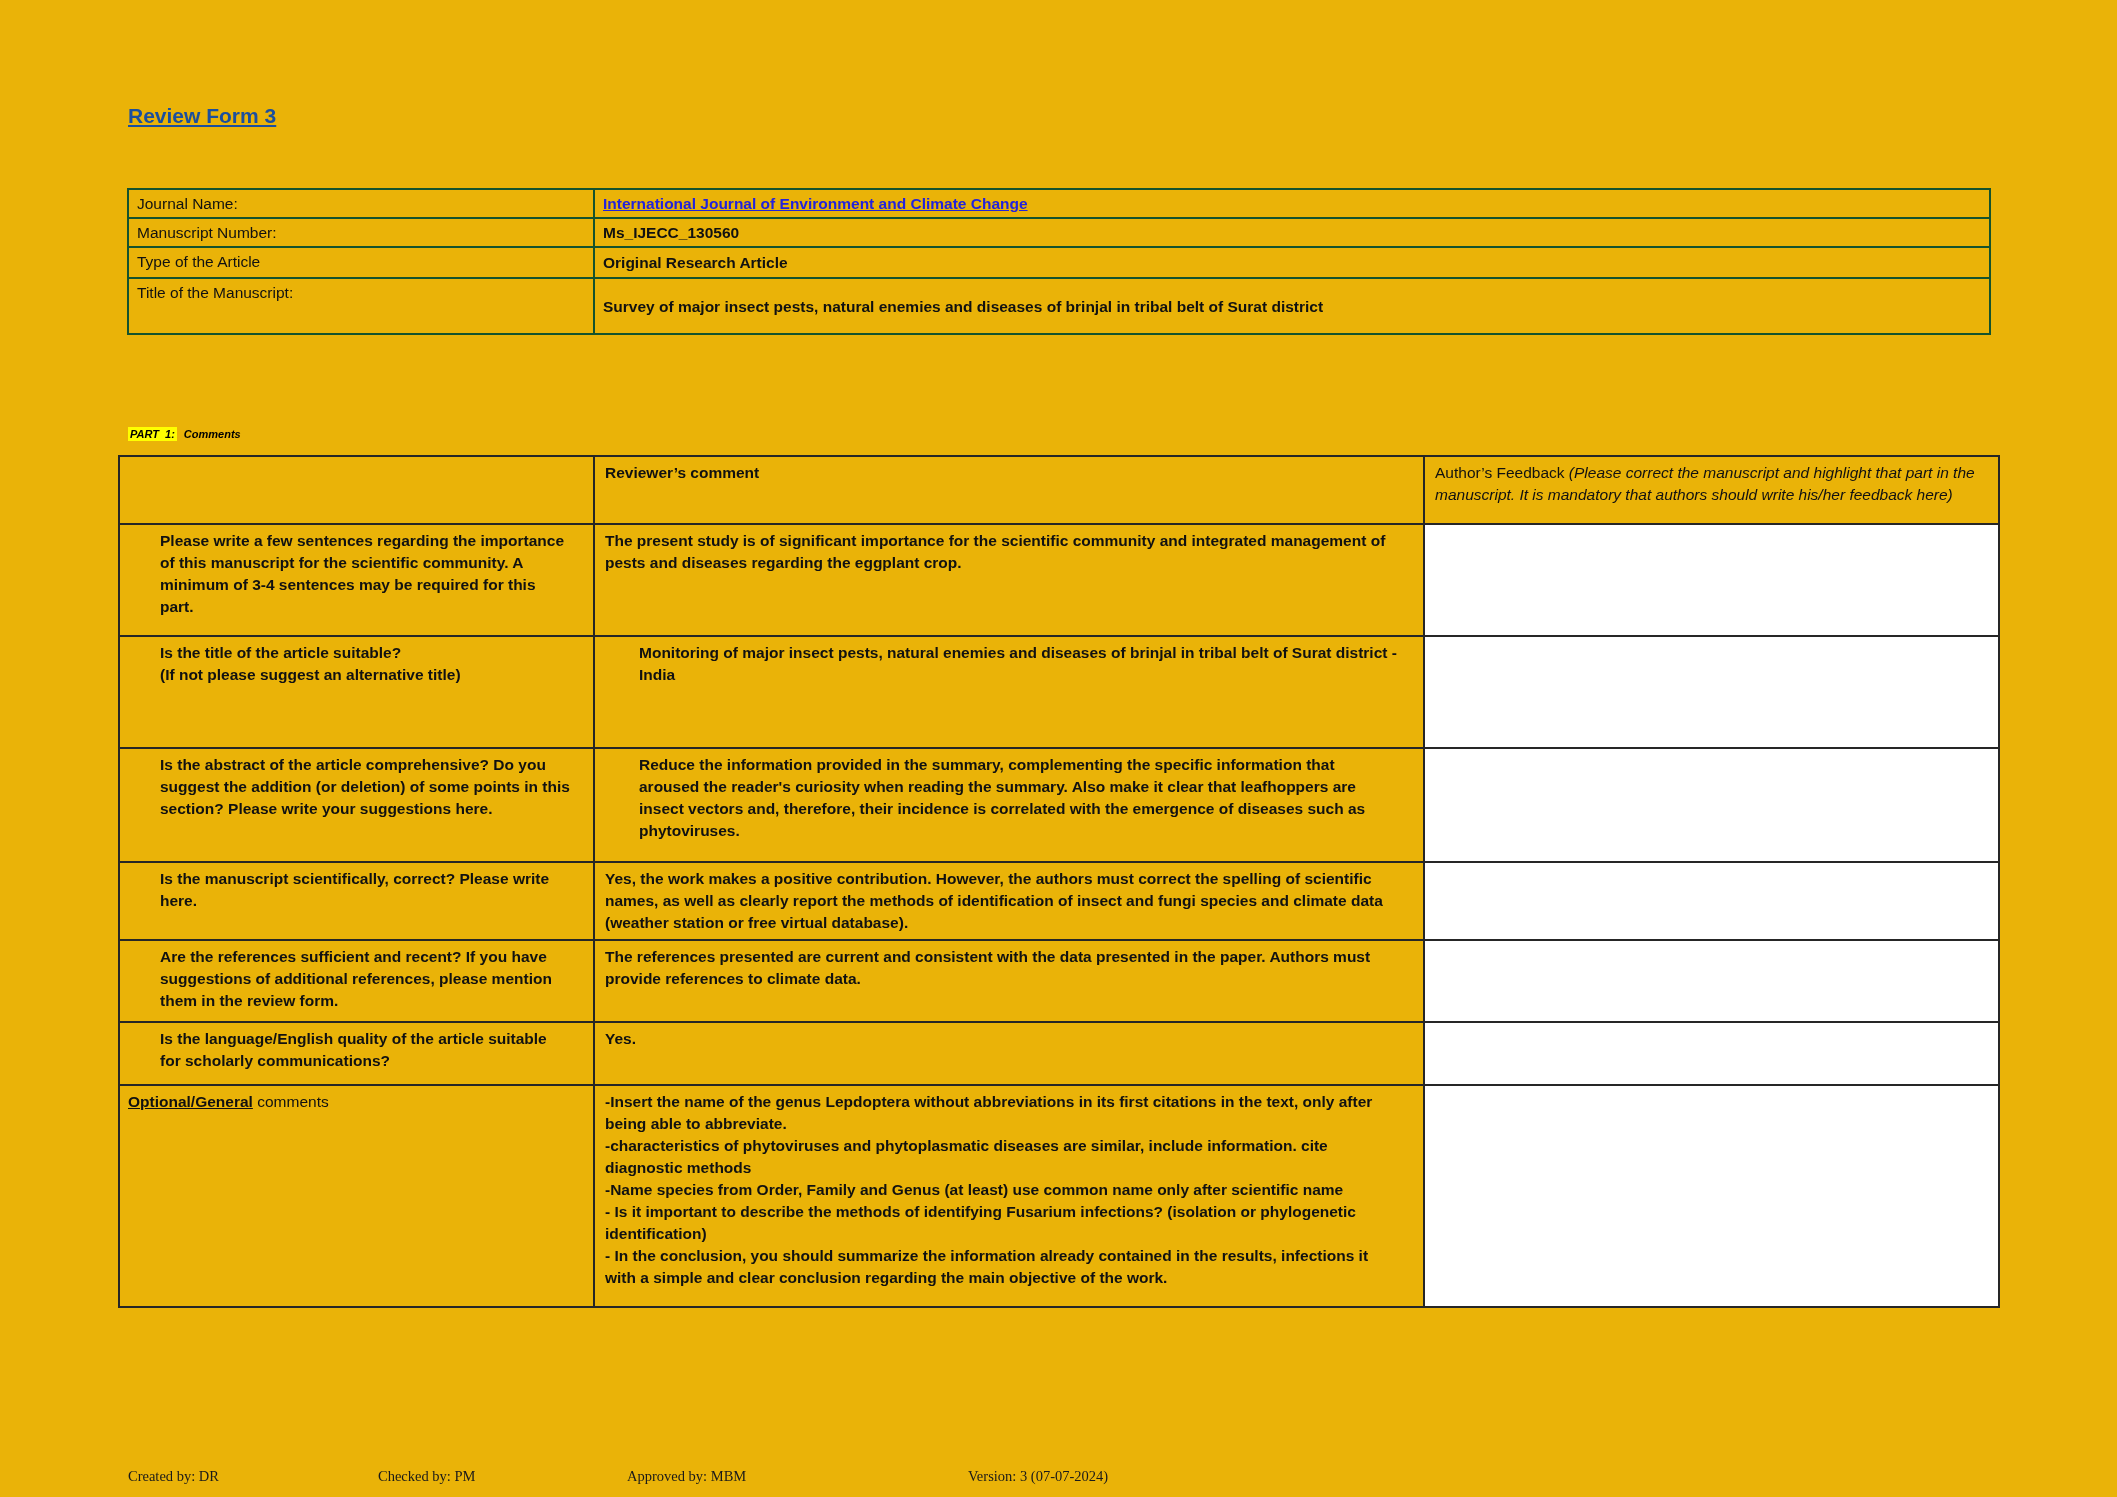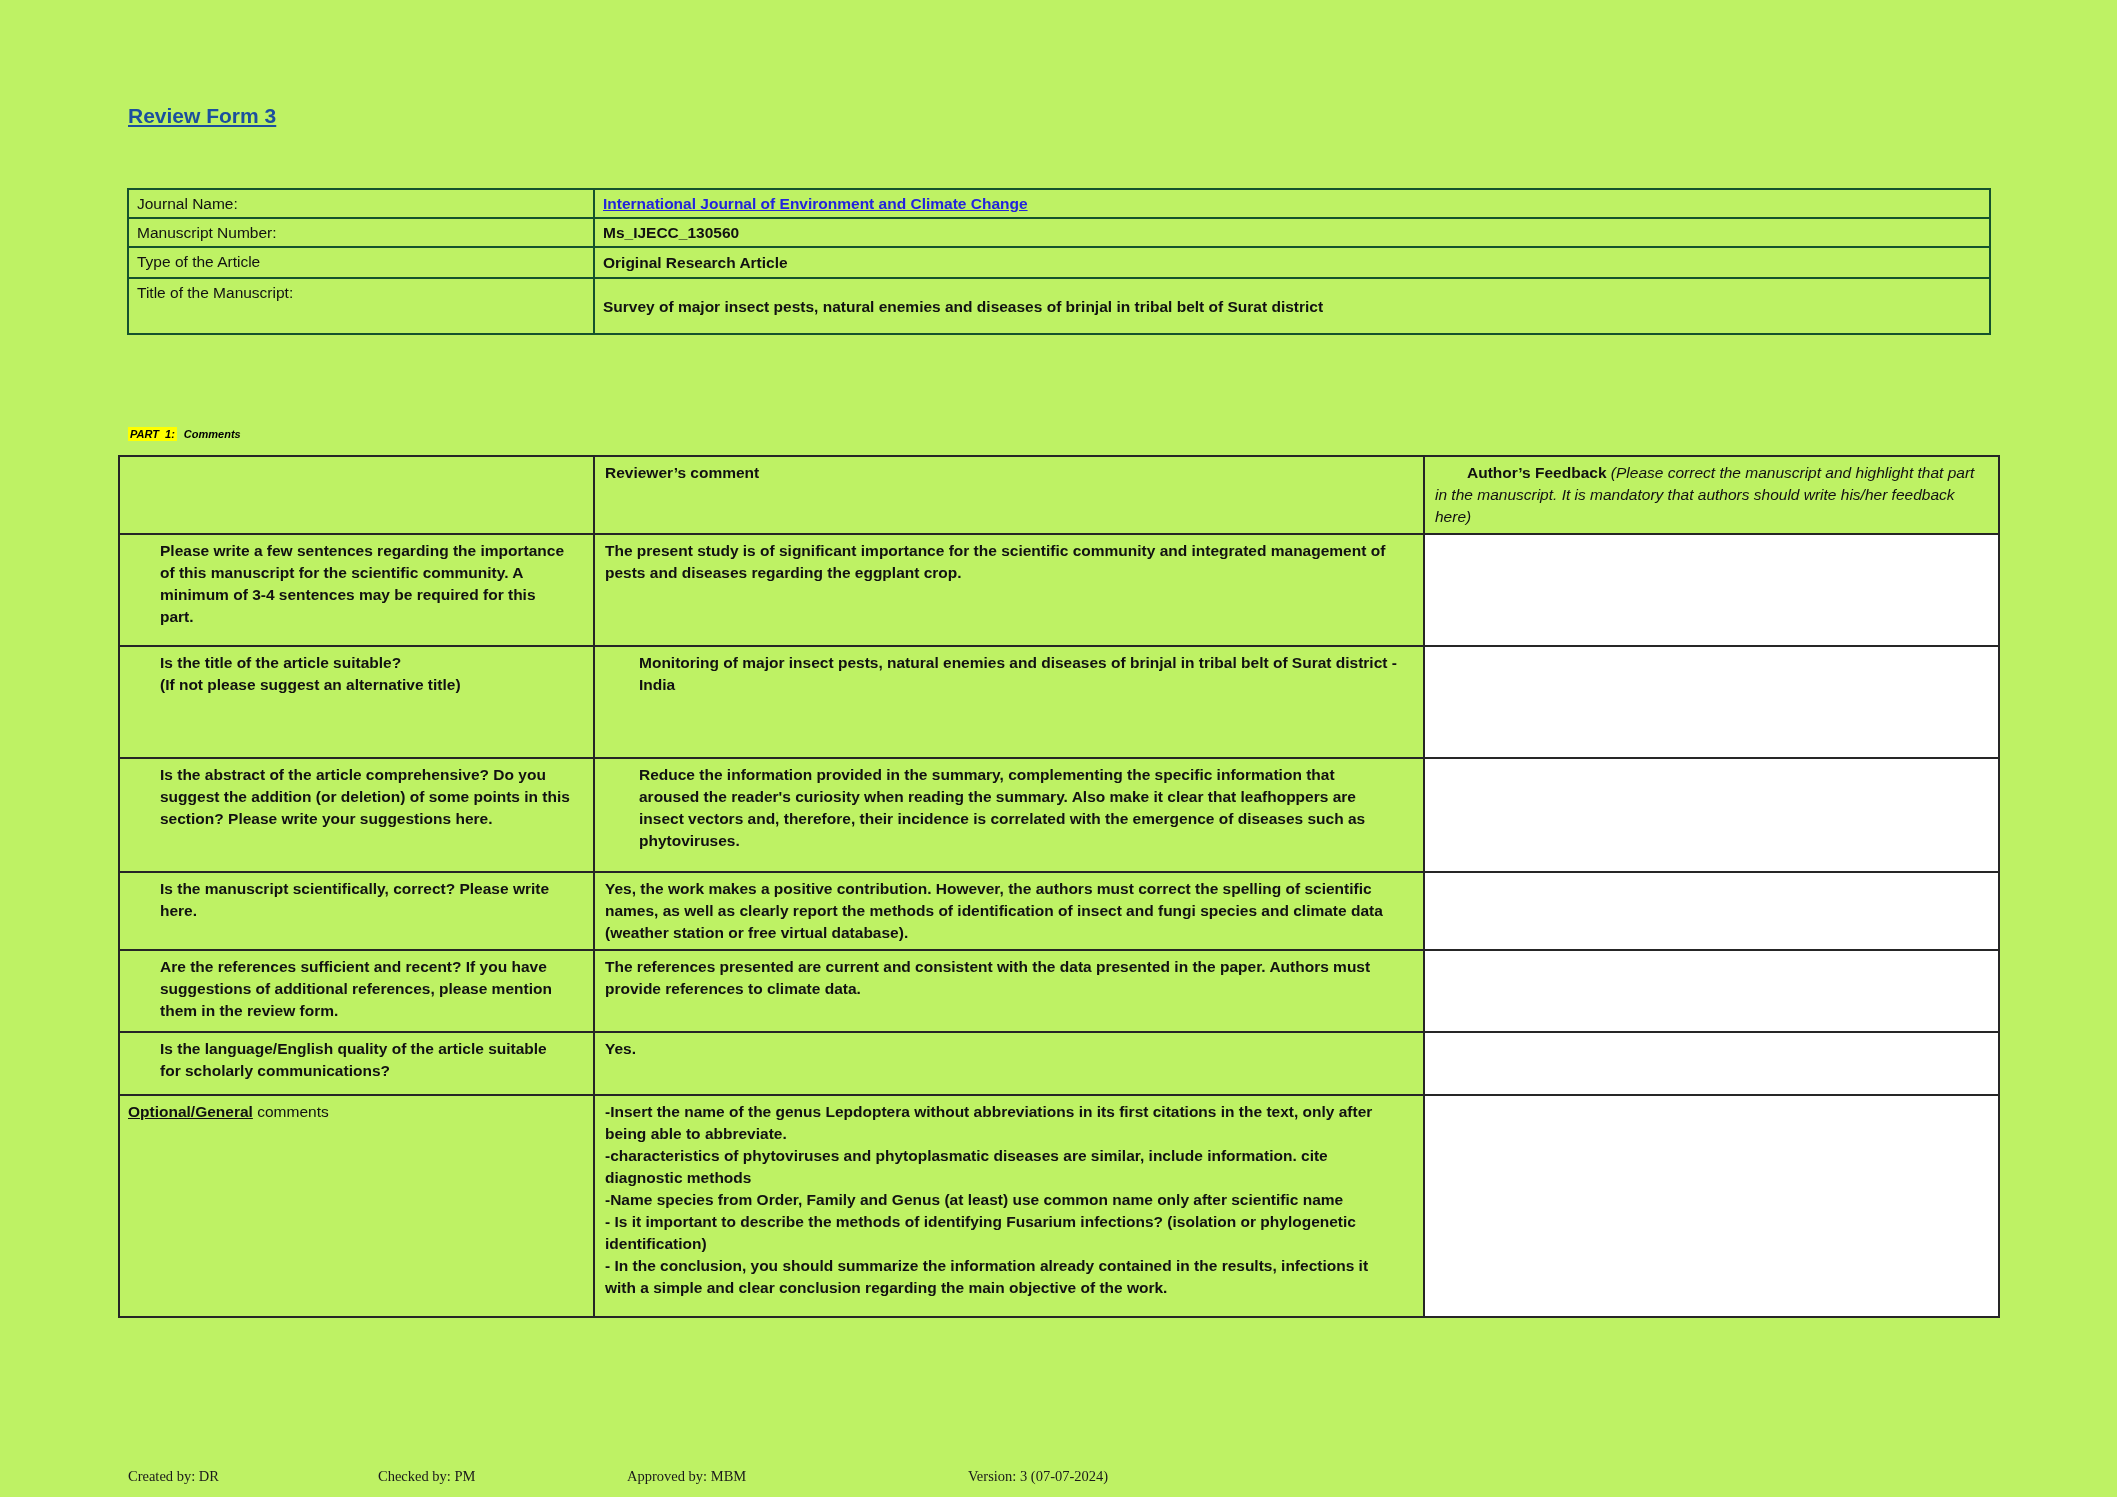--- a/index.html
+++ b/index.html
@@ -1,19 +1,19 @@
 <!DOCTYPE html>
 <html><head>
 <meta charset="utf-8">
 <style>
   html,body{margin:0;padding:0;background:#e8e8e8;}
   .page{
     position:relative;
     width:2117px;height:1497px;
-    background:#bef264;
+    background:#eab308;
     font-family:"Liberation Sans",sans-serif;
     color:#111111;
     overflow:hidden;
   }
   .doc-title{
     position:absolute;left:128px;top:104px;
     font-size:21px;font-weight:bold;
     color:#1B4F9E;text-decoration:underline;
     margin:0;
   }
@@ -52,21 +52,21 @@
     padding:5px 10px;
   }
   .q-cell{font-weight:bold;padding-left:40px !important;padding-right:22px !important;}
   .q-cell.no-indent{padding-left:8px !important;font-weight:normal;}
   .opt-strong{font-weight:bold;text-decoration:underline;}
   .pre{white-space:pre-wrap;}
   .a-cell{font-weight:bold;padding-right:24px !important;}
   .a-cell.a-indent{padding-left:44px !important;}
   .fb-cell{background:#ffffff;}
   .fb-head{font-weight:normal;}
-  .fb-head .fb-bold{font-weight:bold;margin-left:32px;}
+  .fb-head .fb-bold{font-weight:normal;}
   .fb-head .fb-note{font-style:italic;}
   .rev-head{font-weight:bold;}
   
   .footer{
     position:absolute;left:0;top:1420px;width:2117px;height:30px;
     font-family:"Liberation Serif",serif;font-size:14.5px;color:#1a1a1a;margin-top:48px;
   }
   .footer span{position:absolute;top:0;white-space:nowrap;}
   .f-created{left:128px;}
   .f-checked{left:378px;}

